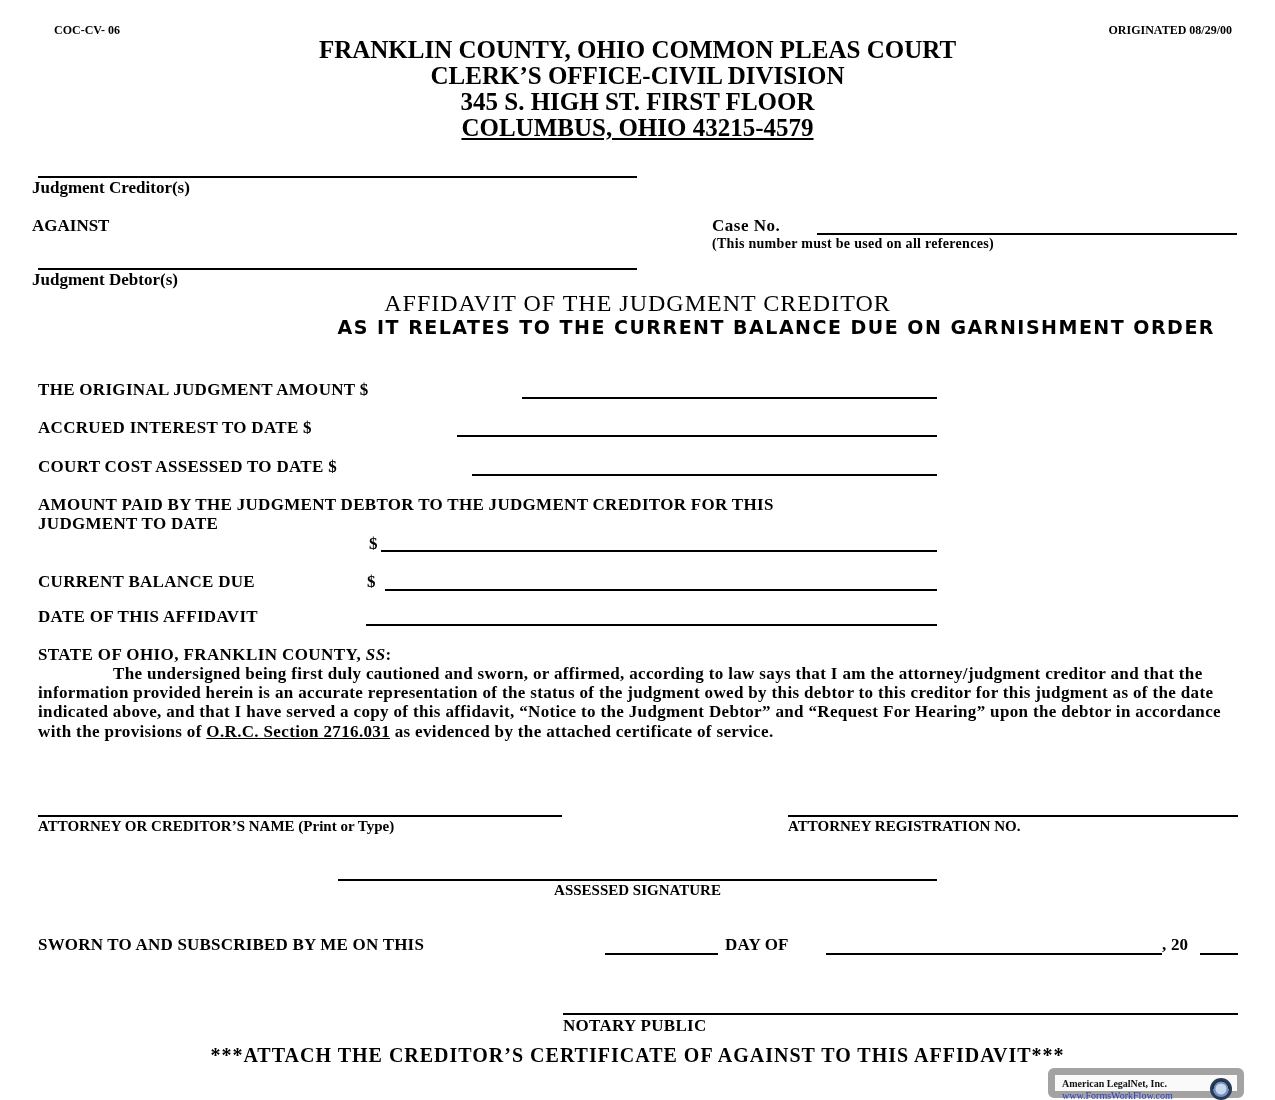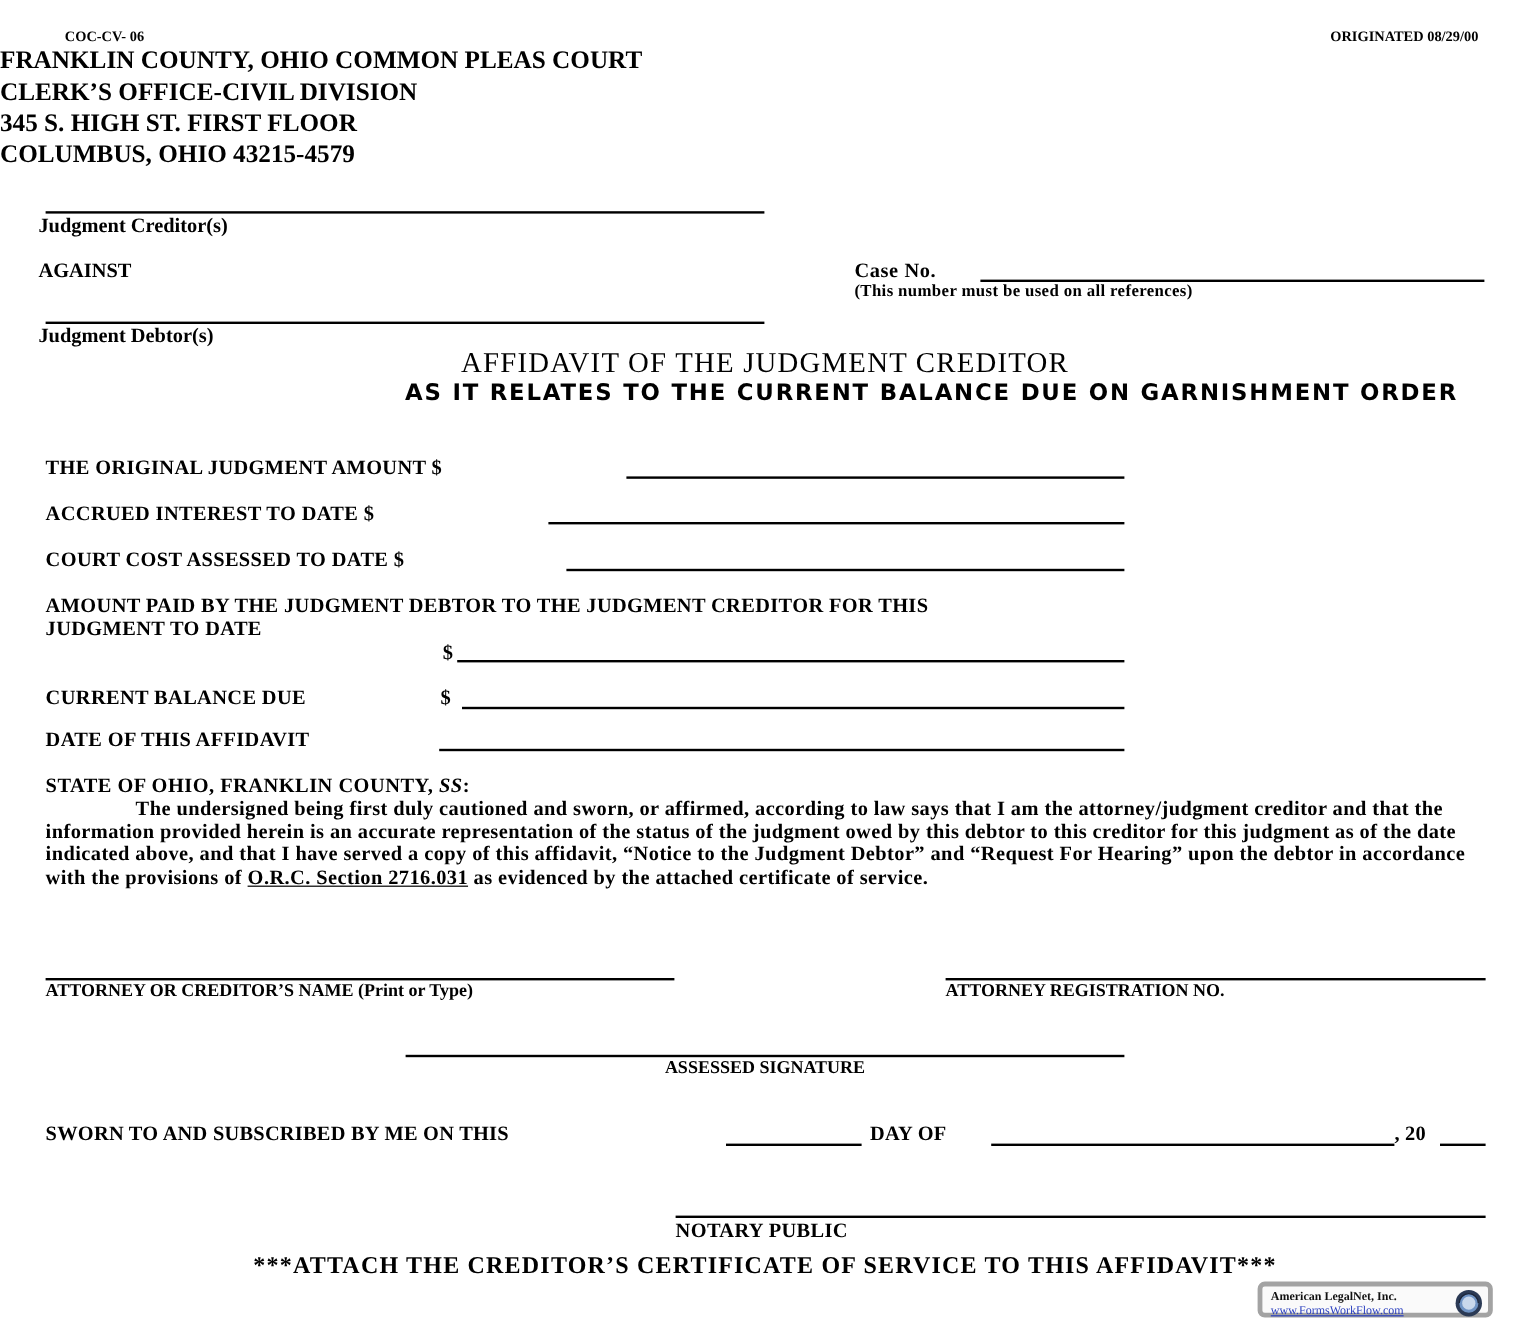--- a/index.html
+++ b/index.html
@@ -15,25 +15,25 @@
       font-family: "Liberation Serif", "DejaVu Serif", serif;
       color: #000;
     }
     .abs { position: absolute; }
     .line { position: absolute; height: 0; border-top: 2px solid #000; }
     .field-line { position: absolute; height: 0; border-top: 2px solid #000; }
 
     .form-code { left: 38px; top: 23px; font-size: 12px; font-weight: bold; margin-left: 16px; }
     .originated { right: 43px; top: 23px; font-size: 12px; font-weight: bold; }
 
-    .header { left: 0; width: 1275px; text-align: left; font-weight: bold; font-size: 21px; line-height: 26px; }
+    .header { left: 0; width: 1275px; text-align: center; font-weight: bold; font-size: 25px; line-height: 26px; }
     .header-1 { top: 37px; }
     .header-2 { top: 63px; }
     .header-3 { top: 89px; }
-    .header-4 { top: 115px; }
+    .header-4 { top: 115px; text-decoration: underline; }
 
     .party-label { left: 32px; font-size: 17px; font-weight: bold; }
     .case-label { left: 712px; top: 216px; font-size: 17px; font-weight: bold; letter-spacing: 0.5px; }
     .case-note { left: 712px; top: 236px; font-size: 14px; font-weight: bold; letter-spacing: 0.3px; }
 
     .title-main { left: 0; width: 1275px; text-align: center; top: 290px; font-size: 24px; letter-spacing: 1px; }
     .title-sub { left: 60px; width: 1155px; text-align: right; top: 316px; font-family: "DejaVu Sans", sans-serif; font-weight: bold; font-size: 19px; line-height: 23px; letter-spacing: 1.5px; }
 
     .field-label { left: 38px; font-size: 17px; font-weight: bold; white-space: nowrap; letter-spacing: 0.3px; }
 
@@ -43,21 +43,21 @@
 
     .sig-label { font-size: 15px; font-weight: bold; white-space: nowrap; }
 
     .sworn { left: 38px; top: 935px; font-size: 17px; font-weight: bold; white-space: nowrap; letter-spacing: 0.2px; }
 
     .notary-label { left: 563px; top: 1016px; font-size: 17px; font-weight: bold; letter-spacing: 0.3px; }
     .attach-note { left: 0; width: 1275px; text-align: center; top: 1044px; font-size: 20px; font-weight: bold; letter-spacing: 1px; }
 
     .logo {
       left: 1048px; top: 1068px; width: 196px; height: 30px;
-      border: 4px solid #a3a3a3; border-radius: 6px;
+      border: 7px solid #a3a3a3; border-radius: 6px;
       background: #fafafa;
       box-sizing: border-box;
     }
     .logo-name { position: absolute; left: 7px; top: 3px; font-size: 10px; font-weight: bold; color: #111; }
     .logo-url { position: absolute; left: 7px; top: 15px; font-size: 10px; color: #2a3fbf; text-decoration: underline; }
     .logo-globe { position: absolute; right: 4px; top: 2px; width: 24px; height: 24px; }
   </style>
 </head>
 <body>
 
@@ -122,21 +122,21 @@
 </div>
 <div class="field-line" style="left:605px; top:953px; width:113px;"></div>
 <div class="abs sworn" style="left:725px;">DAY OF</div>
 <div class="field-line" style="left:826px; top:953px; width:336px;"></div>
 <div class="abs sworn" style="left:1162px;">, 20</div>
 <div class="field-line" style="left:1200px; top:953px; width:38px;"></div>
 
 <div class="line" style="left:563px; top:1013px; width:675px;"></div>
 <div class="abs notary-label">NOTARY PUBLIC</div>
 
-<div class="abs attach-note">***ATTACH THE CREDITOR’S CERTIFICATE OF SERVICE TO THIS AFFIDAVIT***</div>
+<div class="abs attach-note">***ATTACH THE CREDITOR’S CERTIFICATE OF AGAINST TO THIS AFFIDAVIT***</div>
 
 <div class="abs logo">
   <span class="logo-name">American LegalNet, Inc.</span>
   <span class="logo-url">www.FormsWorkFlow.com</span>
   <svg class="logo-globe" viewBox="0 0 24 24">
     <circle cx="12" cy="12" r="11" fill="#2b3a55"></circle>
     <circle cx="12" cy="12" r="8" fill="#6f93c4"></circle>
     <circle cx="12" cy="12" r="5.5" fill="#c9d8ec"></circle>
     <path d="M4 12 a8 8 0 0 1 16 0" fill="none" stroke="#1c2538" stroke-width="1.2"></path>
   </svg>

